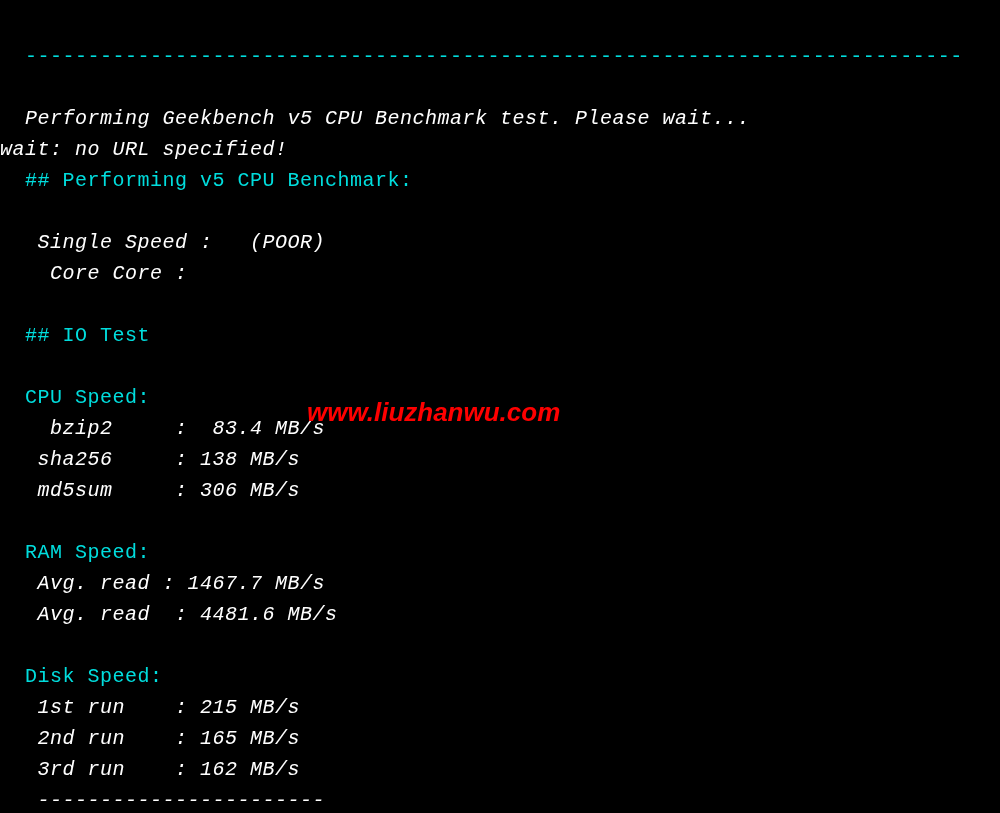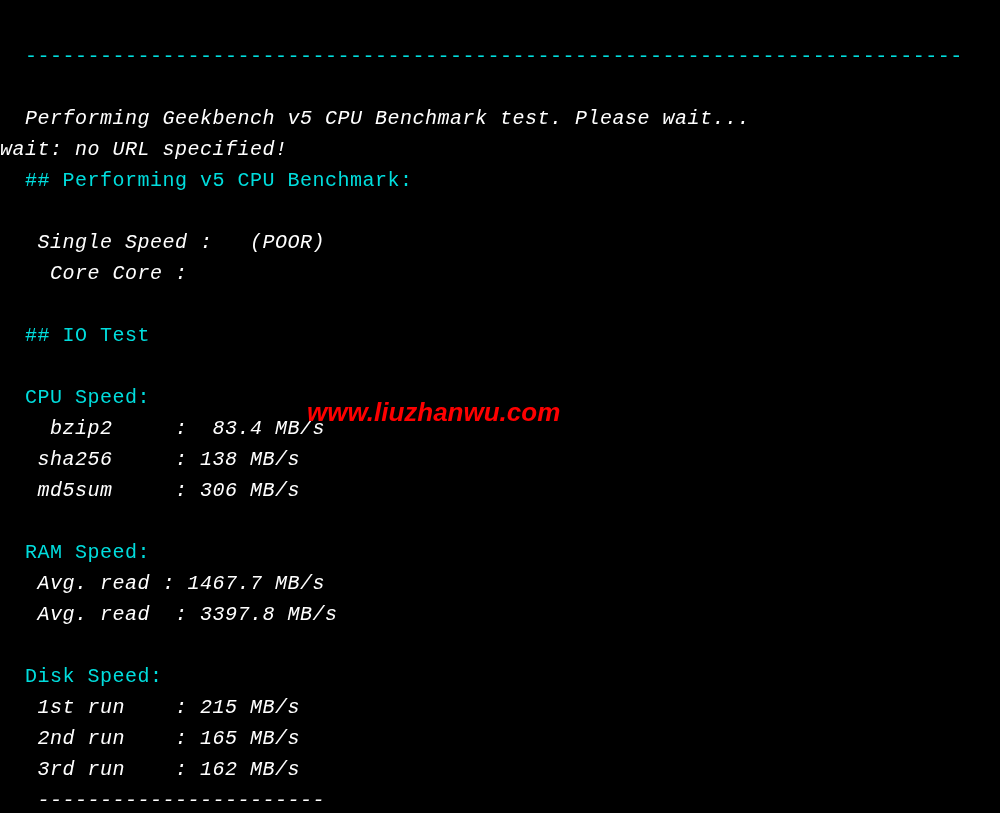--- a/index.html
+++ b/index.html
@@ -57,21 +57,21 @@
 
 <span class="cyan">  ## IO Test</span>
 
 <span class="cyan">  CPU Speed:</span>
 <span class="white">    bzip2     : </span><span class="white"> 83.4 MB/s</span>
 <span class="white">   sha256     : </span><span class="white">138 MB/s</span>
 <span class="white">   md5sum     : </span><span class="white">306 MB/s</span>
 
 <span class="cyan">  RAM Speed:</span>
 <span class="white">   Avg. read : </span><span class="white">1467.7 MB/s</span>
-<span class="white">   Avg. read  : </span><span class="white">3397.8 MB/s</span>
+<span class="white">   Avg. read  : </span><span class="white">4481.6 MB/s</span>
 
 <span class="cyan">  Disk Speed:</span>
 <span class="white">   1st run    : </span><span class="white">215 MB/s</span>
 <span class="white">   2nd run    : </span><span class="white">165 MB/s</span>
 <span class="white">   3rd run    : </span><span class="white">162 MB/s</span>
 <span class="white">   -----------------------</span>
 
 </div>
 
 <div class="watermark">www.liuzhanwu.com</div>

